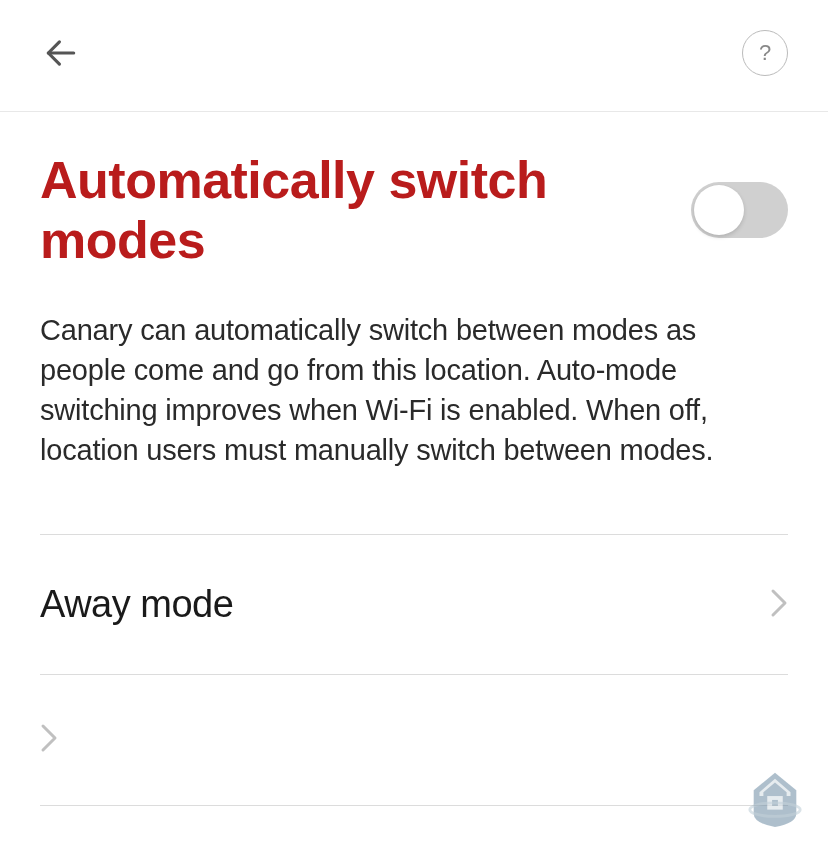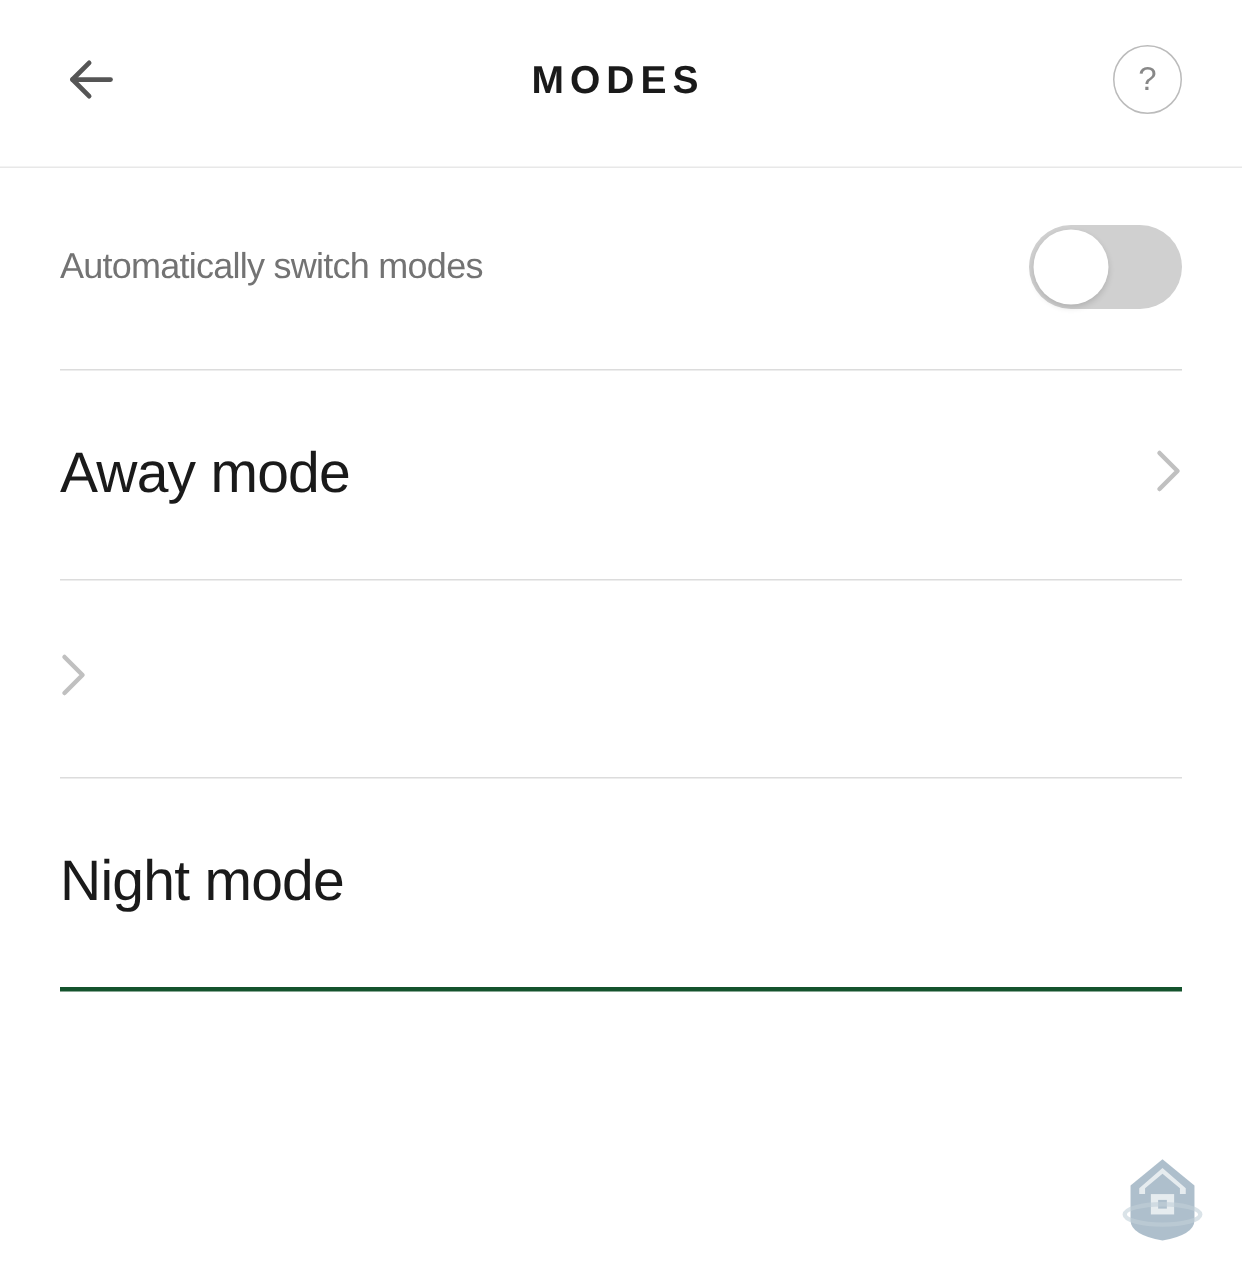--- a/index.html
+++ b/index.html
@@ -55,23 +55,23 @@
     .content {
       padding: 38px 40px 0 40px;
     }
     .auto-switch-row {
       display: flex;
       align-items: center;
       justify-content: space-between;
       margin-bottom: 40px;
     }
     .auto-switch-label {
-      font-size: 24px;
-      font-weight: 400;
-      color: #737373;
+      font-size: 52px;
+      font-weight: 700;
+      color: #b91c1c;
       letter-spacing: -0.5px;
     }
     .toggle {
       width: 102px;
       height: 56px;
       background: #d0d0d0;
       border-radius: 28px;
       position: relative;
       cursor: pointer;
     }
@@ -130,34 +130,34 @@
 </head>
 <body>
 
 <div class="header">
   <div class="back-button">
     <svg viewBox="0 0 24 24" fill="none" stroke="#555" stroke-width="2" stroke-linecap="round" stroke-linejoin="round">
       <line x1="20" y1="12" x2="4" y2="12"></line>
       <polyline points="11 5 4 12 11 19"></polyline>
     </svg>
   </div>
-  <div class="header-title">MODES</div>
   <div class="help-button">
     <span>?</span>
   </div>
 </div>
 
 <div class="content">
   <div class="auto-switch-row">
     <div class="auto-switch-label">Automatically switch modes</div>
     <div class="toggle">
       <div class="toggle-knob"></div>
     </div>
   </div>
 
+  <div class="description">Canary can automatically switch between modes as people come and go from this location. Auto-mode switching improves when Wi-Fi is enabled. When off, location users must manually switch between modes.</div>
 
   <div class="mode-row">
     <div class="mode-label">Away mode</div>
     <div class="chevron">
       <svg viewBox="0 0 12 20" fill="none" stroke="currentColor" stroke-width="2" stroke-linecap="round" stroke-linejoin="round">
         <polyline points="2 2 10 10 2 18"></polyline>
       </svg>
     </div>
   </div>
 

